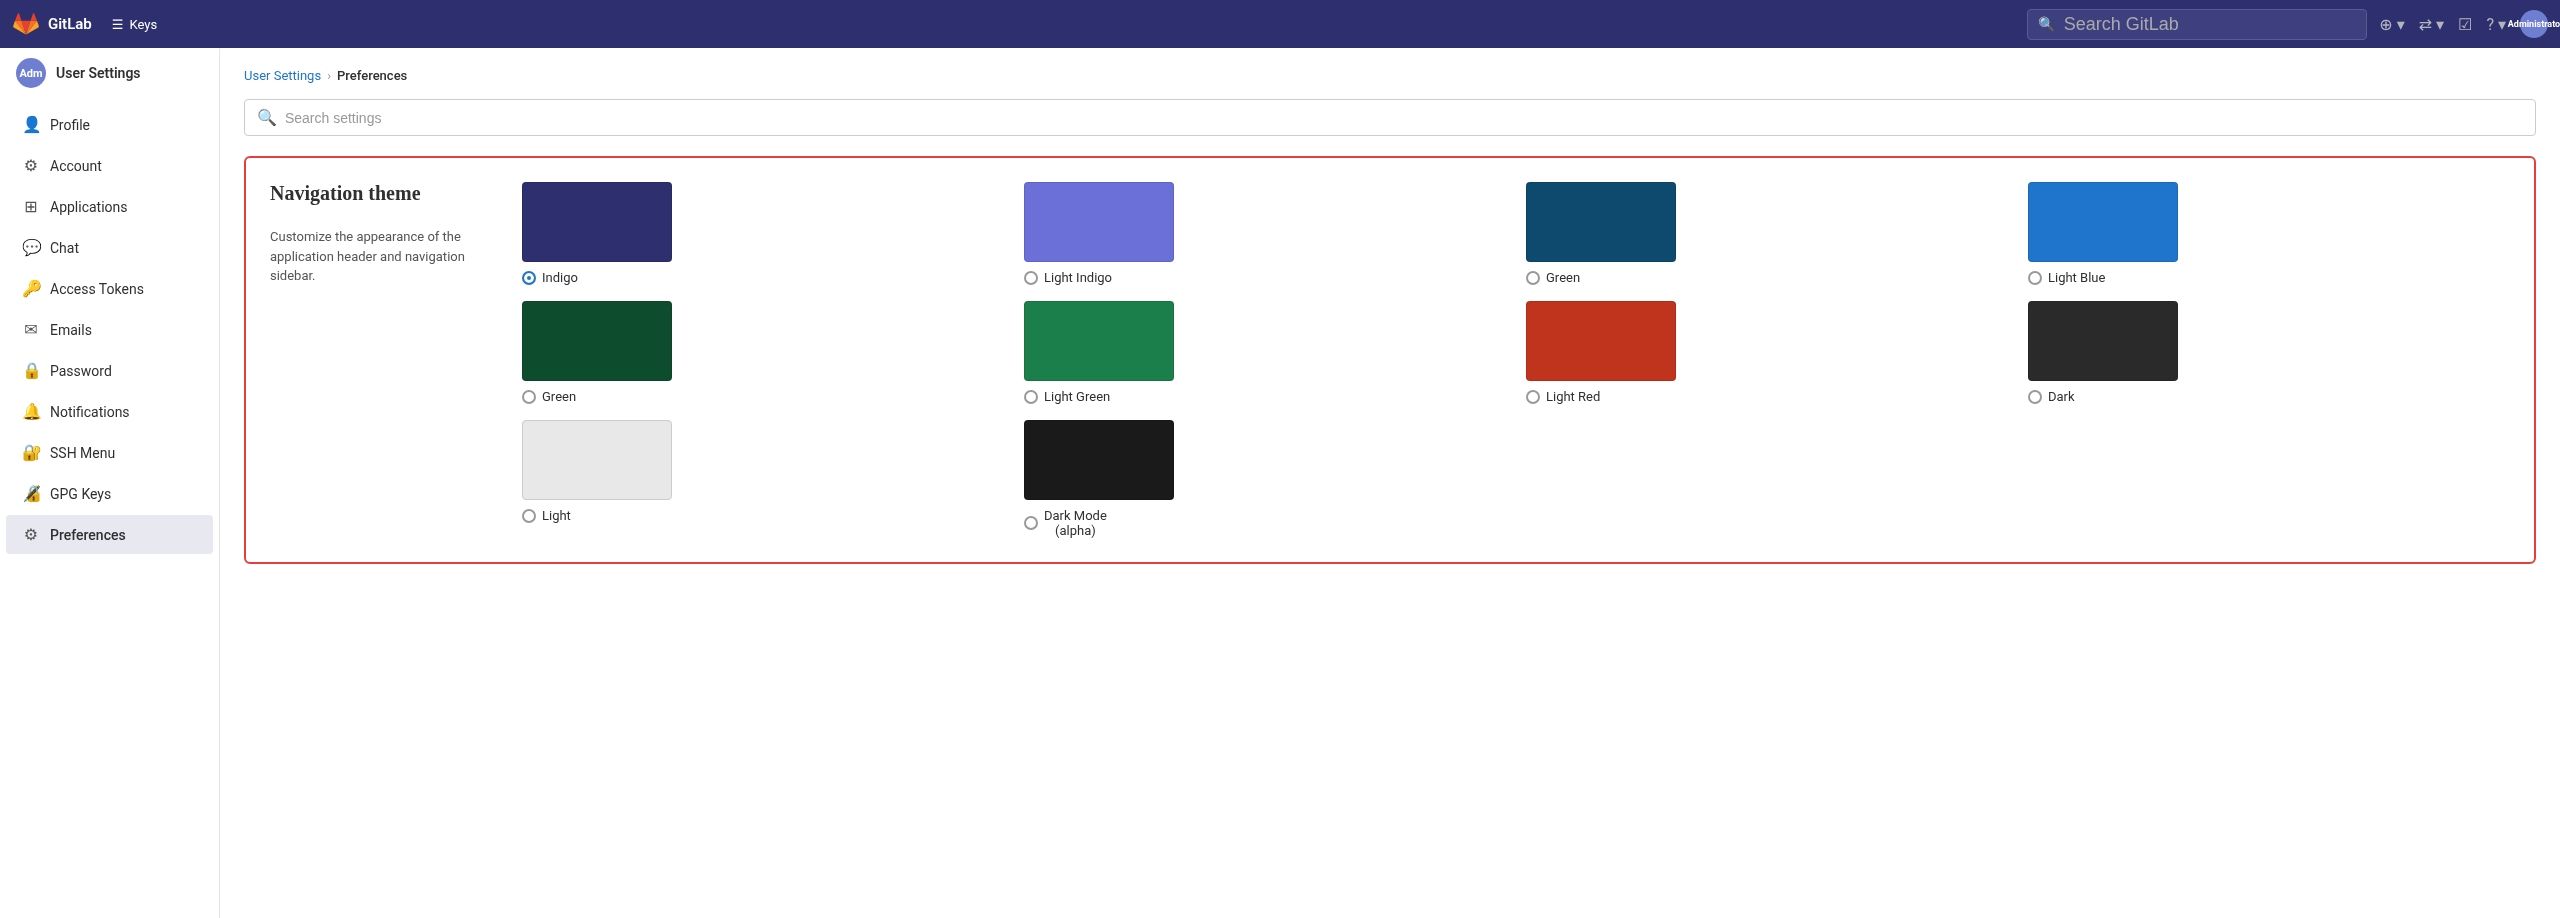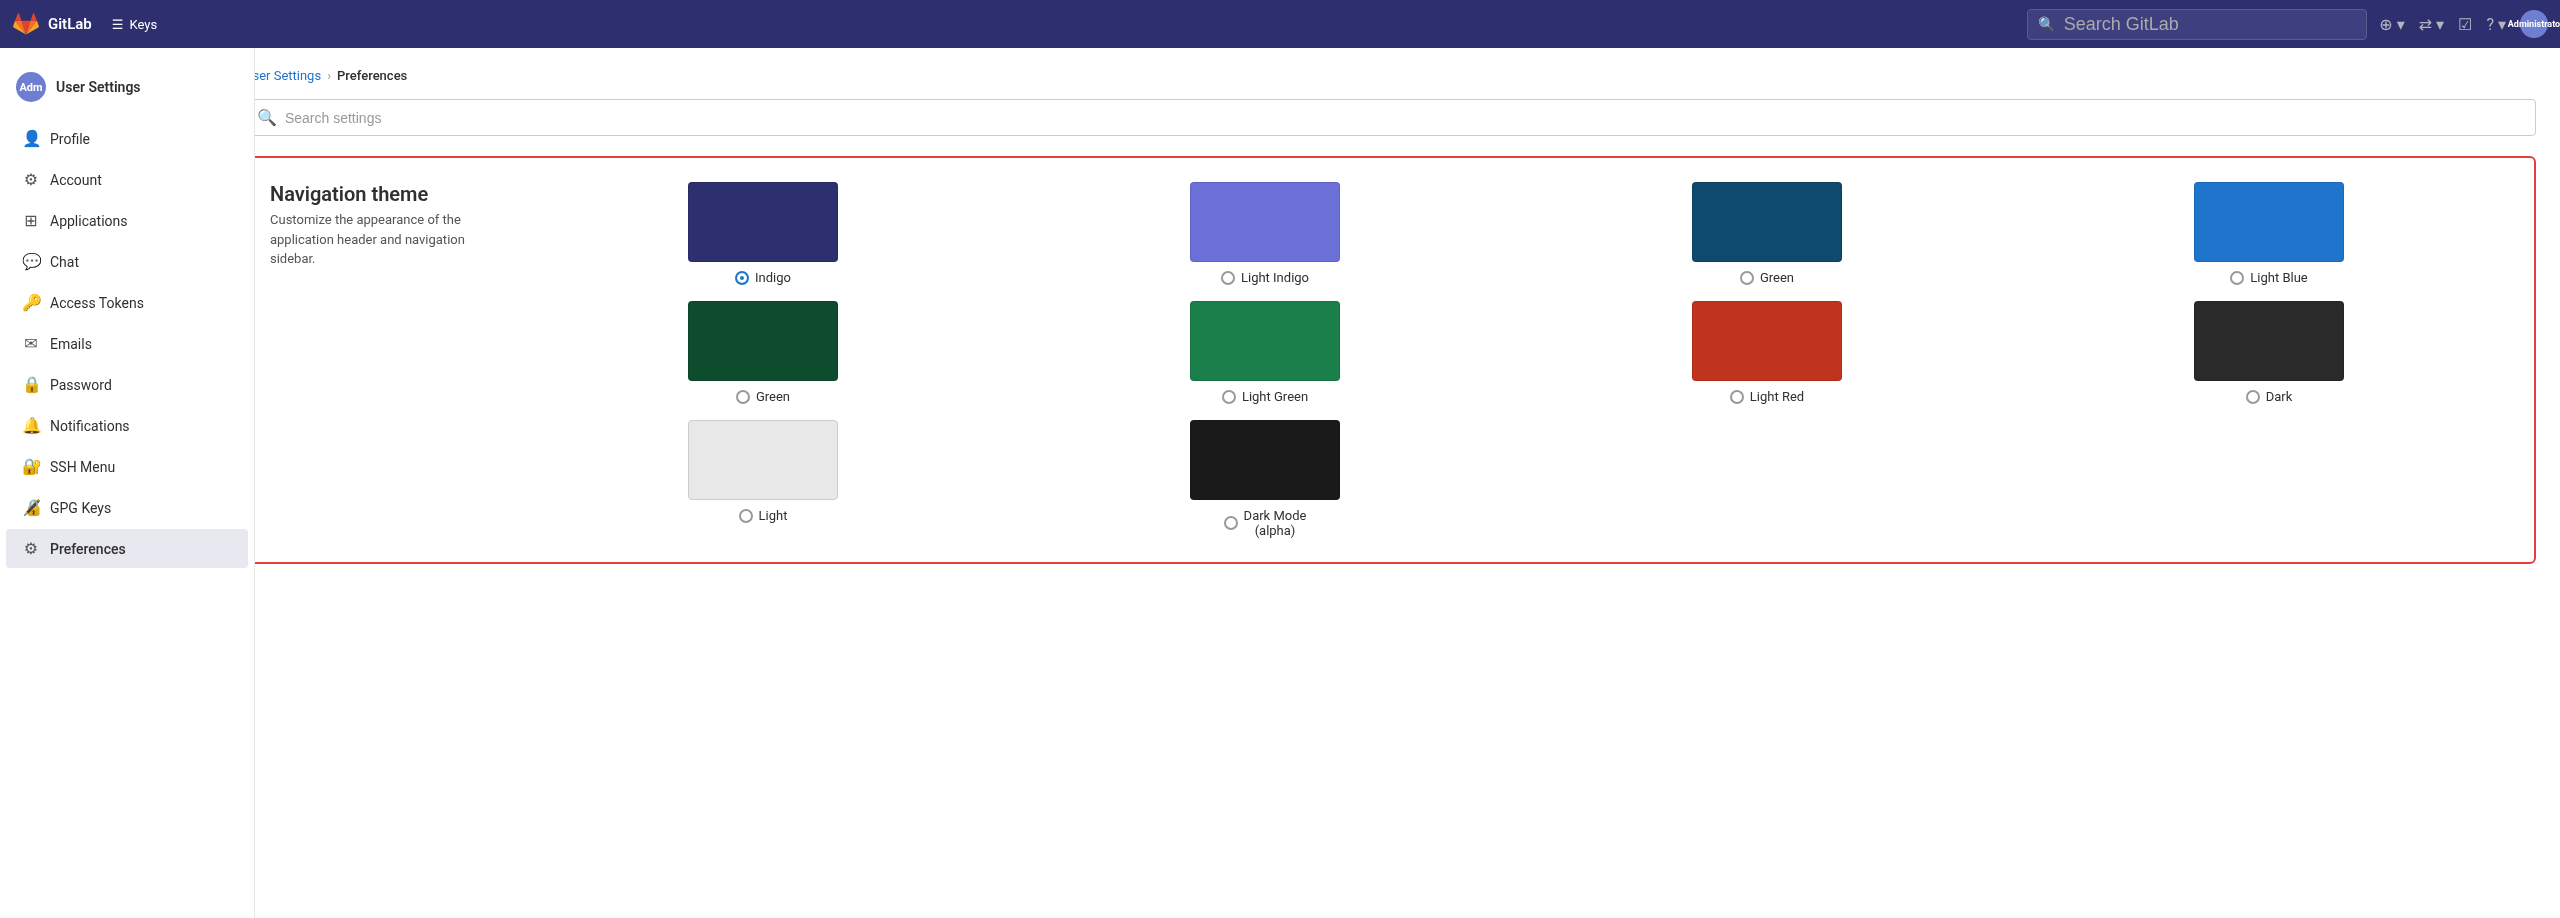--- a/index.html
+++ b/index.html
@@ -70,25 +70,25 @@
 
     
     .layout {
       display: flex;
       margin-top: 48px;
       min-height: calc(100vh - 48px);
     }
 
     
     .sidebar {
-      width: 255px;
+      width: 220px;
       flex-shrink: 0;
       background: #fff;
       border-right: 1px solid #e5e5e5;
-      padding-top: 16px;
+      padding-top: 2px;
       position: fixed;
       top: 48px; left: 0; bottom: 0;
       overflow-y: auto;
     }
     .sidebar-header {
       display: flex; align-items: center; gap: 10px;
       padding: 8px 16px 16px;
     }
     .sidebar-avatar {
       width: 30px; height: 30px; border-radius: 50%;
@@ -156,38 +156,39 @@
       display: flex;
       gap: 32px;
     }
     .theme-desc {
       width: 220px;
       flex-shrink: 0;
     }
     .theme-desc h2 {
       font-size: 20px;
       font-weight: 600;
-      margin-bottom: 4px;
+      margin-bottom: 22px;
       color: #303030;
+      font-family: Liberation Serif, serif;
     }
     .theme-desc p {
       font-size: 13px;
       color: #555;
       line-height: 1.5;
     }
     .theme-grid {
       flex: 1;
       display: grid;
       grid-template-columns: repeat(4, 1fr);
       gap: 16px 20px;
     }
     .theme-option {
       display: flex;
       flex-direction: column;
-      align-items: center;
+      align-items: flex-start;
       gap: 8px;
       cursor: pointer;
     }
     .theme-color-box {
       width: 150px;
       height: 80px;
       border-radius: 4px;
       border: 1px solid rgba(0,0,0,0.1);
     }
     .theme-label {

